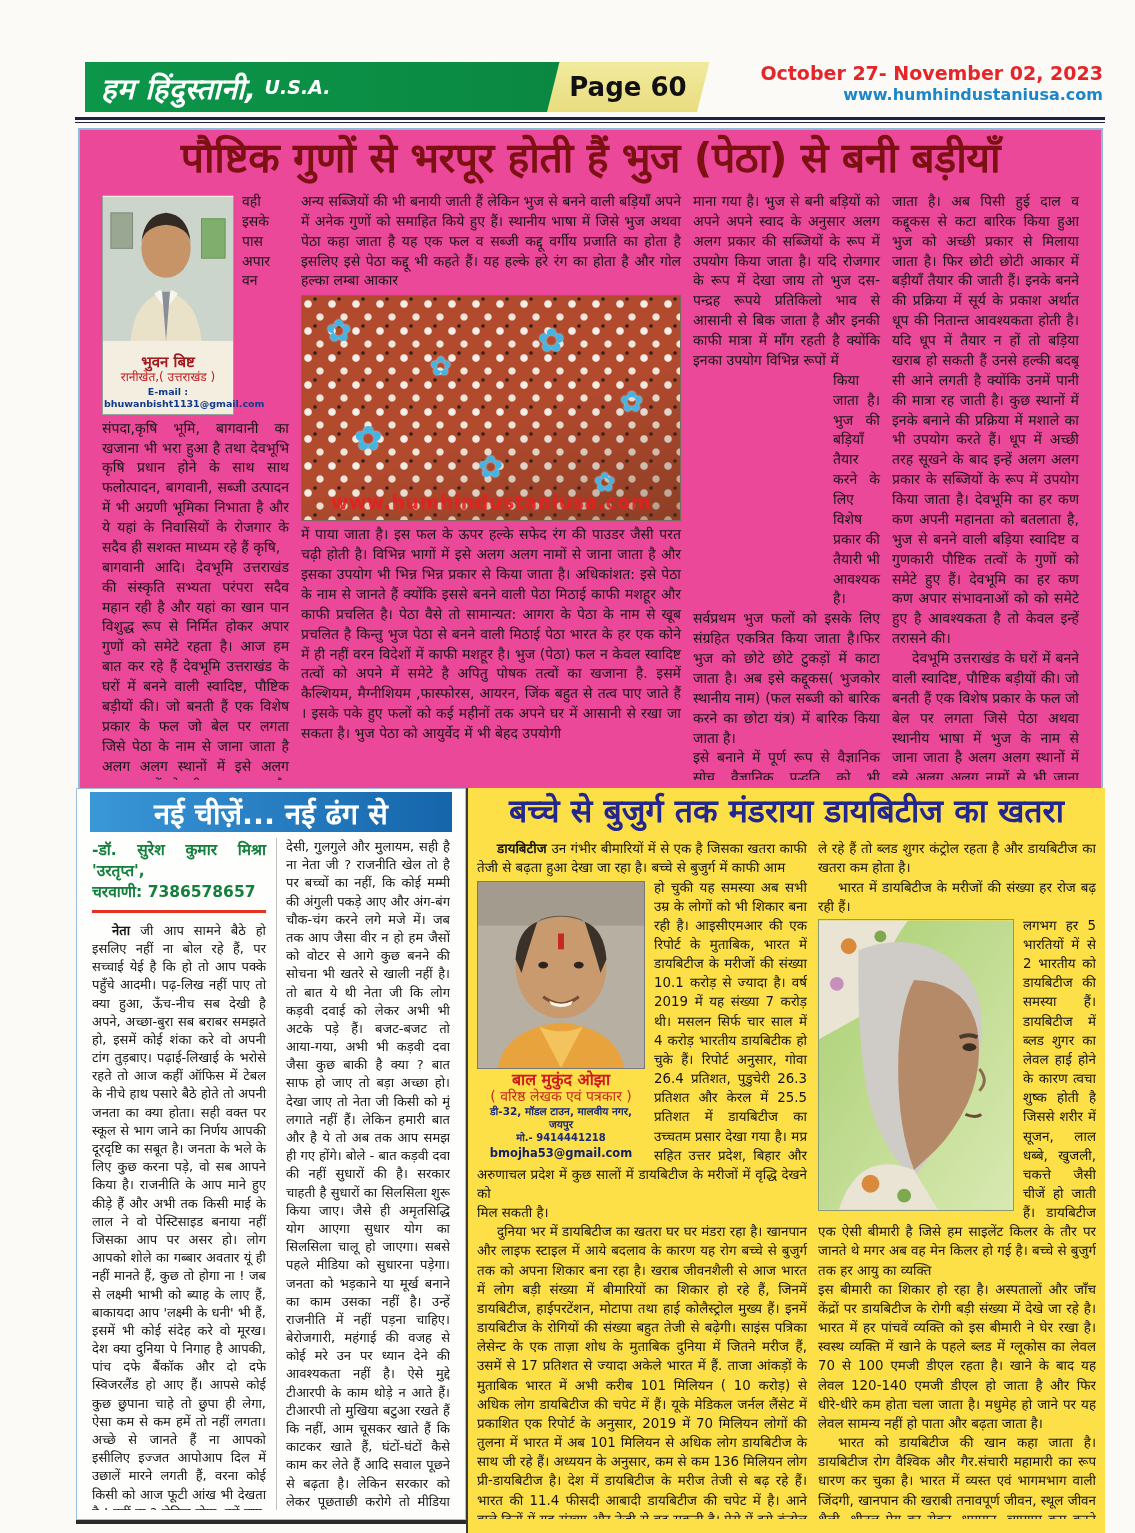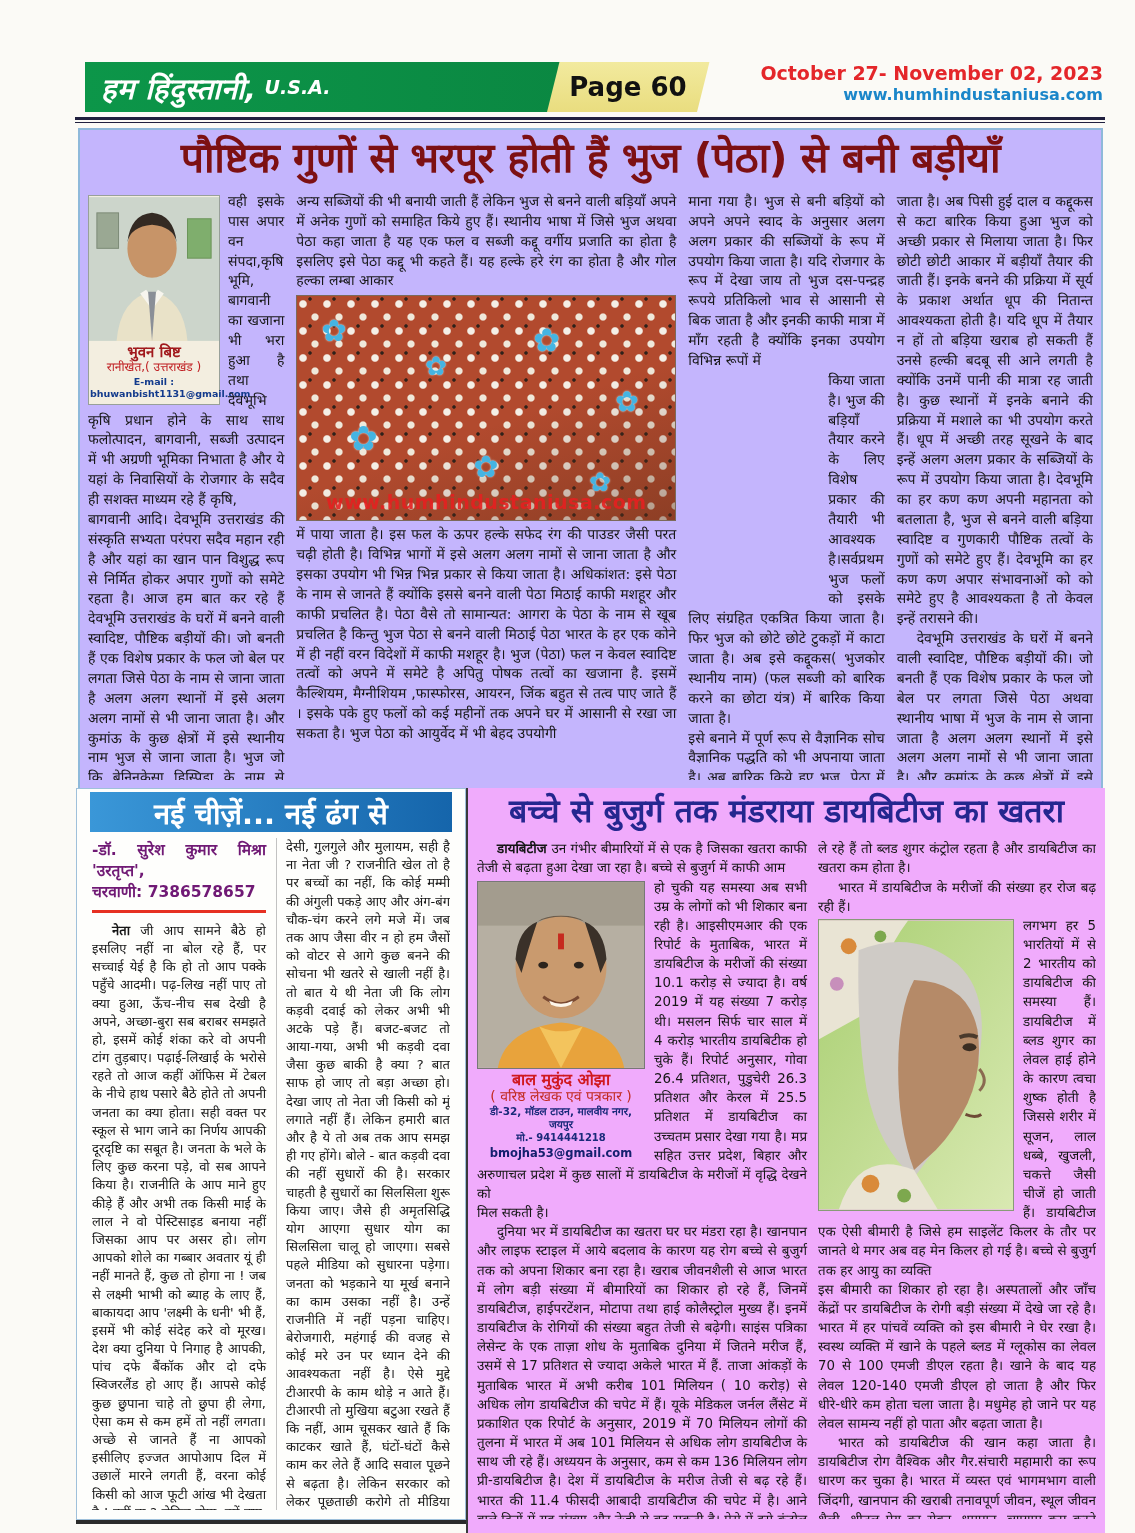--- a/index.html
+++ b/index.html
@@ -24,39 +24,39 @@
   }
   .page-tag span{transform:skewX(14deg);font-weight:bold;font-size:26px;color:#111;}
   .mast-right{right:32px;top:62px;text-align:right;line-height:1.2;}
   .mast-date{color:#e4262a;font-weight:bold;font-size:19px;}
   .mast-site{color:#1b86c9;font-weight:bold;font-size:16px;}
   .head-rule{left:75px;top:117px;width:1030px;height:6px;border-top:3px solid #20203f;border-bottom:1px solid #20203f;box-sizing:border-box;}
 
   
   .a1-box{
     left:78px;top:128px;width:1025px;height:662px;box-sizing:border-box;
-    border:2px solid #8fb9da;background:#c4b5fd;padding:6px 8px;overflow:hidden;
+    border:2px solid #8fb9da;background:#ec4899;padding:6px 22px;overflow:hidden;
   }
   .a1-headline{
     color:#7d1013;font-weight:bold;font-size:41px;text-align:center;line-height:1.12;
     margin:0 0 10px 0;letter-spacing:-.5px;
   }
   .a1-cols{
     display:grid;grid-template-columns:repeat(4,1fr);gap:12px;
     font-size:14px;line-height:1.42;text-align:justify;height:588px;overflow:hidden;
   }
   .a1-cols p{margin:0;}
   .lead{font-weight:bold;}
   .ind{text-indent:20px;}
   .author-box{
     float:left;width:132px;margin:3px 8px 4px 0;border:1px solid #98a09a;
     background:#f3eee0;box-sizing:border-box;text-align:center;
   }
   .author-box svg{display:block;width:100%;height:146px;}
-  .author-name{color:#a1191d;font-weight:bold;font-size:15px;line-height:1.15;margin-top:2px;}
+  .author-name{color:#a1191d;font-weight:bold;font-size:15px;line-height:1.15;margin-top:12px;}
   .author-loc{color:#c02024;font-size:12px;line-height:1.15;}
   .author-mail{color:#123a8c;font-weight:bold;font-size:9.5px;line-height:1.3;padding:1px 1px 3px;}
   .food-photo{
     position:relative;width:380px;height:226px;margin:4px 0;z-index:3;
     border:1px solid #7c6a5a;box-sizing:border-box;
     background-color:#b24a2e;
     background-image:
       linear-gradient(160deg, rgba(120,60,30,0) 55%, rgba(96,48,26,.45)),
       radial-gradient(circle at 6px 8px, #f4efe6 3.2px, transparent 4.4px),
       radial-gradient(circle at 18px 21px, #efe8da 3px, transparent 4.2px),
@@ -76,28 +76,28 @@
     left:76px;top:788px;width:390px;height:732px;box-sizing:border-box;
     border:1px solid #9fc0da;background:#fefefc;padding:0 15px 4px;overflow:hidden;
   }
   .a2-head{
     margin:3px -2px 6px;height:40px;background:linear-gradient(90deg,#3a97d8,#1565ab);
     color:#fff;font-weight:bold;font-size:29px;display:flex;align-items:center;justify-content:center;
   }
   .a2-cols{display:grid;grid-template-columns:1fr 1fr;gap:10px;font-size:13px;line-height:1.4;text-align:justify;height:672px;overflow:hidden;}
   .a2-cols p{margin:0;}
   .a2-colR{border-left:1px solid #c2c2c2;padding-left:9px;}
-  .byline{color:#701a75;font-weight:bold;font-size:15.5px;line-height:1.35;margin-top:2px;}
+  .byline{color:#15803d;font-weight:bold;font-size:15.5px;line-height:1.35;margin-top:2px;}
   .byline-rule{border:none;border-top:3px solid #e63022;margin:7px 0 9px;}
   .a2-bottom-bar{left:76px;top:1520px;width:390px;height:4px;background:#2a2a2a;}
 
   
   .a3-box{
     left:466px;top:788px;width:639px;height:745px;box-sizing:border-box;
-    background:#f0abfc;border-left:2px solid #3a3a3a;padding:4px 9px;overflow:hidden;
+    background:#fde047;border-left:2px solid #3a3a3a;padding:4px 9px;overflow:hidden;
   }
   .a3-headline{color:#24268f;font-weight:bold;font-size:32px;text-align:center;margin:2px 0 10px;line-height:1.1;}
   .a3-cols{display:grid;grid-template-columns:330px 1fr;gap:11px;font-size:13.4px;line-height:1.43;text-align:justify;height:680px;overflow:hidden;}
   .a3-cols p{margin:0;}
   .man-block{float:left;width:168px;margin:3px 9px 2px 0;text-align:center;}
   .man-block svg{display:block;width:100%;height:188px;border:1px solid #777;box-sizing:border-box;}
   .cap-name{color:#d01920;font-weight:bold;font-size:16px;margin-top:2px;line-height:1.1;}
   .cap-role{color:#c22a20;font-weight:normal;font-size:14px;line-height:1.2;}
   .cap-addr{color:#1a2a7a;font-weight:bold;font-size:10.5px;line-height:1.25;}
   .cap-phone{color:#1a2a7a;font-weight:bold;font-size:10px;}

